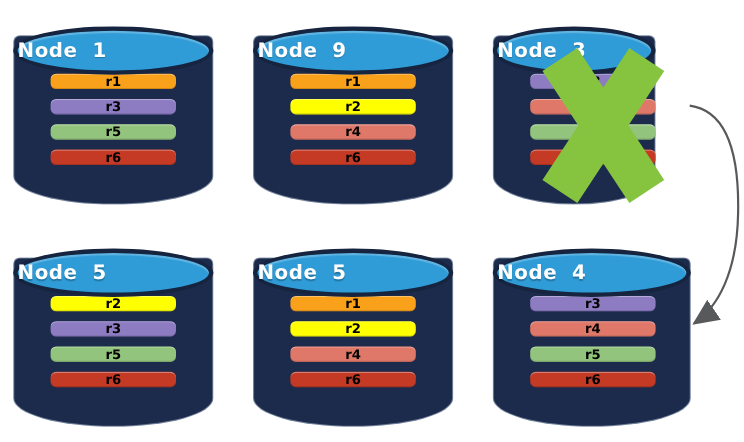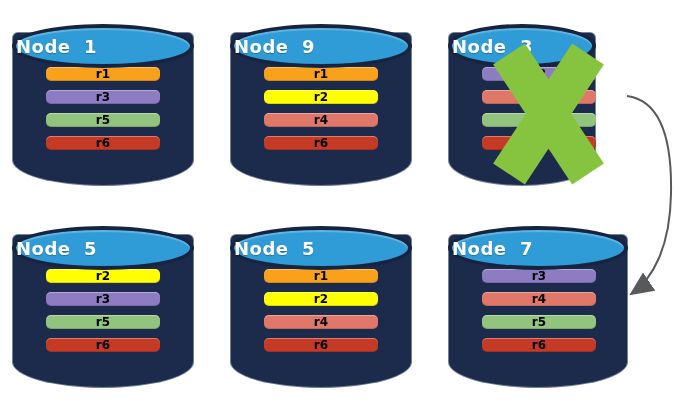--- a/index.html
+++ b/index.html
@@ -130,21 +130,21 @@
 
   <div class="node n6">
     <div class="cyl-body"></div>
     <div class="bars">
       <div class="bar" style="background: rgb(142, 124, 195);">r3</div>
       <div class="bar" style="background: rgb(224, 120, 106);">r4</div>
       <div class="bar" style="background: rgb(147, 196, 125);">r5</div>
       <div class="bar" style="background: rgb(196, 58, 37);">r6</div>
     </div>
     <div class="cyl-top">
-      <span class="node-title">Node  7</span>
+      <span class="node-title">Node  4</span>
     </div>
   </div>
 
   <svg class="arrow-layer" width="676" height="402" viewBox="0 0 676 402">
     <defs>
       <marker id="arrowhead" markerWidth="13" markerHeight="11" refX="11" refY="5.5" orient="auto">
         <path class="head" d="M0,0 L12,5.5 L0,11 Z"></path>
       </marker>
     </defs>
     <path class="curve" marker-end="url(#arrowhead)" d="M 627,96 C 664,101 672,146 671,194 C 670,247 653,279 631,294"></path>

